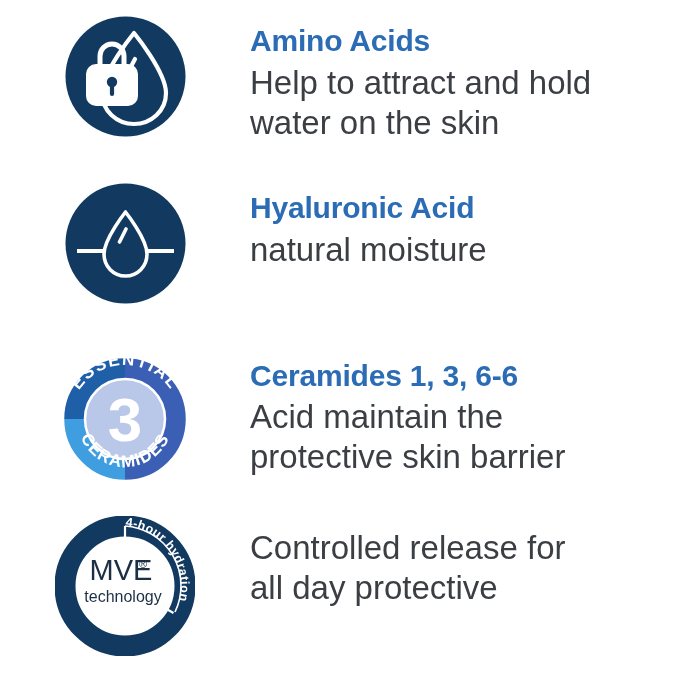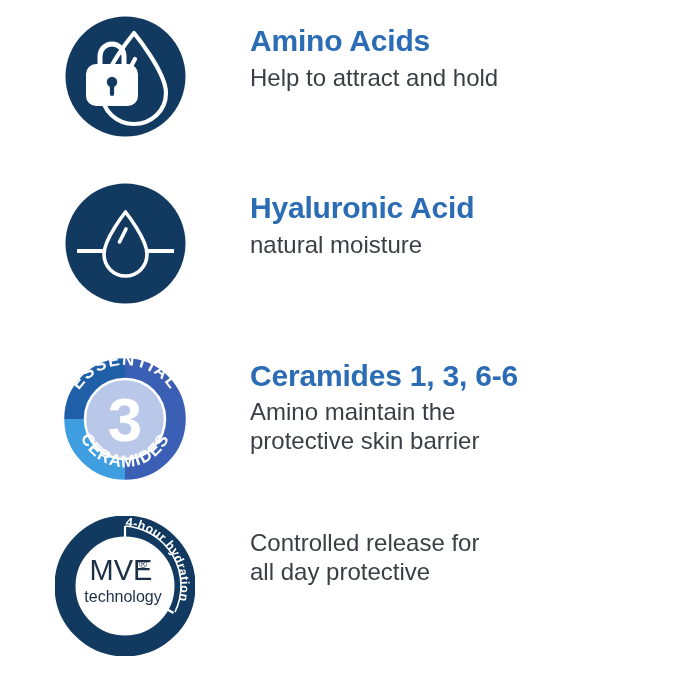--- a/index.html
+++ b/index.html
@@ -46,21 +46,21 @@
     color: #2b6cb4;
     font-size: 30px;
     font-weight: bold;
     line-height: 1.02;
     letter-spacing: -0.2px;
     margin: 0 0 6px 0;
     white-space: nowrap;
   }
   .benefit-desc {
     color: #3b3f44;
-    font-size: 24px;
+    font-size: 33px;
     line-height: 1.22;
     margin: 0;
   }
   .benefit-desc .line { display: block; white-space: nowrap; }
   svg { display: block; }
 </style>
 </head>
 <body>
 
 <div class="benefits-list">
@@ -74,20 +74,21 @@
         <path d="M37 53 L37 42 A12 12 0 0 1 61 42 L61 53" fill="none" stroke="#ffffff" stroke-width="5"></path>
         <rect x="23" y="50" width="52" height="42" rx="10" fill="#ffffff"></rect>
         <circle cx="49" cy="68" r="5.2" fill="#123a61"></circle>
         <path d="M49 68 L49 80" stroke="#123a61" stroke-width="4.2" stroke-linecap="round"></path>
       </svg>
     </div>
     <div class="text-cell">
       <h3 class="benefit-title">Amino Acids</h3>
       <p class="benefit-desc">
         <span class="line">Help to attract and hold</span>
+        <span class="line">water on the skin</span>
       </p>
     </div>
   </div>
 
   <div class="benefit-row">
     <div class="icon-cell">
       <svg width="125" height="125" viewBox="0 0 125 125">
         <circle cx="62.5" cy="62.5" r="60" fill="#123a61"></circle>
         <path d="M62.5 31 C62.5 31 84 58 84 73 C84 85.5 74.5 95 62.5 95 C50.5 95 41 85.5 41 73 C41 58 62.5 31 62.5 31 Z" fill="none" stroke="#ffffff" stroke-width="3.6" stroke-linejoin="round"></path>
         <path d="M63 48 L56.5 61" fill="none" stroke="#ffffff" stroke-width="3.6" stroke-linecap="round"></path>
@@ -123,21 +124,21 @@
         </text>
         <text font-family="'Liberation Sans', sans-serif" font-size="17" font-weight="bold" fill="#ffffff" letter-spacing="1.2">
           <textPath href="#arcBot" startOffset="50%" text-anchor="middle" id="arcBotText">CERAMIDES</textPath>
         </text>
         <text x="70" y="70" font-family="'Liberation Sans', sans-serif" font-size="62" font-weight="bold" fill="#ffffff" text-anchor="middle" dominant-baseline="central" id="ceramidesNumber">3</text>
       </svg>
     </div>
     <div class="text-cell">
       <h3 class="benefit-title">Ceramides 1, 3, 6-6</h3>
       <p class="benefit-desc">
-        <span class="line">Amino maintain the</span>
+        <span class="line">Acid maintain the</span>
         <span class="line">protective skin barrier</span>
       </p>
     </div>
   </div>
 
   <div class="benefit-row">
     <div class="icon-cell">
       <svg width="140" height="140" viewBox="0 0 140 140">
         <defs>
           <path id="arcMve" d="M 68 10 A 60 60 0 0 1 124 84" fill="none"></path>

